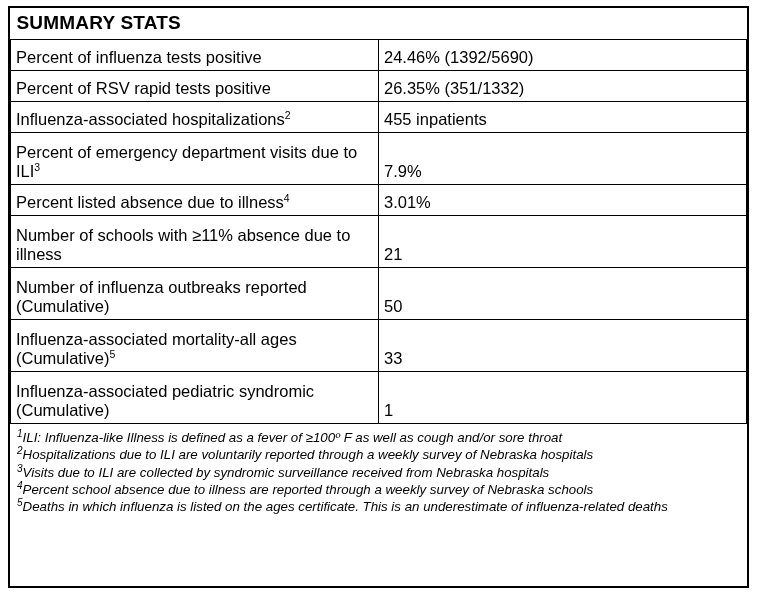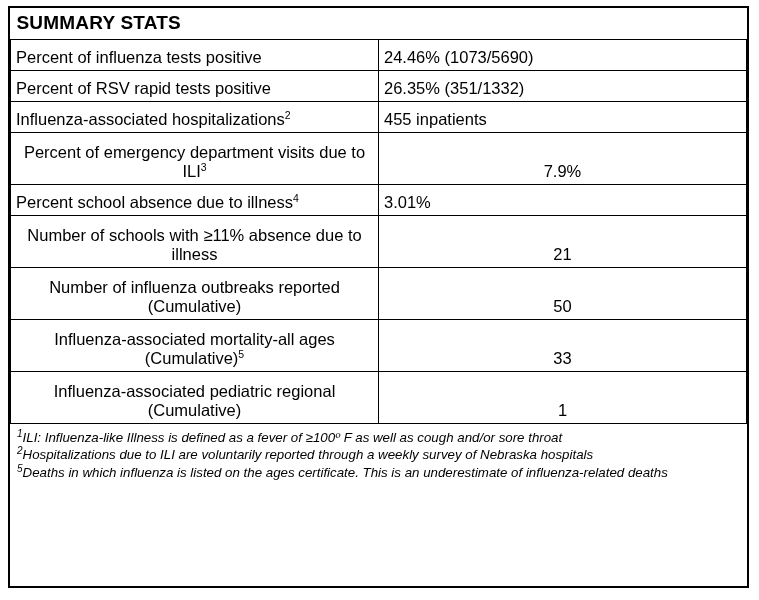--- a/index.html
+++ b/index.html
@@ -48,21 +48,21 @@
     padding: 4px 6px 5px 6px;
     vertical-align: middle;
   }
   td.label {
     width: 374px;
     border-left: none;
   }
   td.value {
     border-right: none;
   }
-  .tall { height: 46px; text-align: center; }
+  .tall { height: 46px; }
   .one-line { height: 25px; }
   sup {
     font-size: 10.5px;
     vertical-align: super;
     line-height: 0;
   }
   .footnotes {
     padding: 5px 7px 4px 7px;
     font-size: 13.3px;
     line-height: 1.30;
@@ -83,64 +83,66 @@
 
 <div class="sheet">
   <table class="stats">
     <tbody>
       <tr class="title-row">
         <td colspan="2">SUMMARY STATS</td>
       </tr>
 
       <tr>
         <td class="label one-line"><span>Percent of influenza tests positive</span></td>
-        <td class="value one-line">24.46% (1073/5690)</td>
+        <td class="value one-line">24.46% (1392/5690)</td>
       </tr>
 
       <tr>
         <td class="label one-line"><span>Percent of RSV rapid tests positive</span></td>
         <td class="value one-line">26.35% (351/1332)</td>
       </tr>
 
 
       <tr>
         <td class="label one-line"><span>Influenza-associated hospitalizations</span><sup>2</sup></td>
         <td class="value one-line">455 inpatients</td>
       </tr>
 
       <tr>
         <td class="label tall"><span>Percent of emergency department visits due to ILI</span><sup>3</sup></td>
         <td class="value tall">7.9%</td>
       </tr>
 
       <tr>
-        <td class="label one-line"><span>Percent school absence due to illness</span><sup>4</sup></td>
+        <td class="label one-line"><span>Percent listed absence due to illness</span><sup>4</sup></td>
         <td class="value one-line">3.01%</td>
       </tr>
 
       <tr>
         <td class="label tall"><span>Number of schools with ≥11% absence due to illness</span></td>
         <td class="value tall">21</td>
       </tr>
 
       <tr>
         <td class="label tall"><span>Number of influenza outbreaks reported (Cumulative)</span></td>
         <td class="value tall">50</td>
       </tr>
 
       <tr>
         <td class="label tall"><span>Influenza-associated mortality-all ages (Cumulative)</span><sup>5</sup></td>
         <td class="value tall">33</td>
       </tr>
 
       <tr>
-        <td class="label tall"><span>Influenza-associated pediatric regional (Cumulative)</span></td>
+        <td class="label tall"><span>Influenza-associated pediatric syndromic (Cumulative)</span></td>
         <td class="value tall">1</td>
       </tr>
     </tbody>
   </table>
 
   <div class="footnotes">
     <div><span class="fn-marker">1</span><span>ILI: Influenza-like Illness is defined as a fever of ≥100º F as well as cough and/or sore throat</span></div>
     <div><span class="fn-marker">2</span><span>Hospitalizations due to ILI are voluntarily reported through a weekly survey of Nebraska hospitals</span></div>
+    <div><span class="fn-marker">3</span><span>Visits due to ILI are collected by syndromic surveillance received from Nebraska hospitals</span></div>
+    <div><span class="fn-marker">4</span><span>Percent school absence due to illness are reported through a weekly survey of Nebraska schools</span></div>
     <div><span class="fn-marker">5</span><span>Deaths in which influenza is listed on the ages certificate. This is an underestimate of influenza-related deaths</span></div>
   </div>
 </div>
 
 </body></html>

